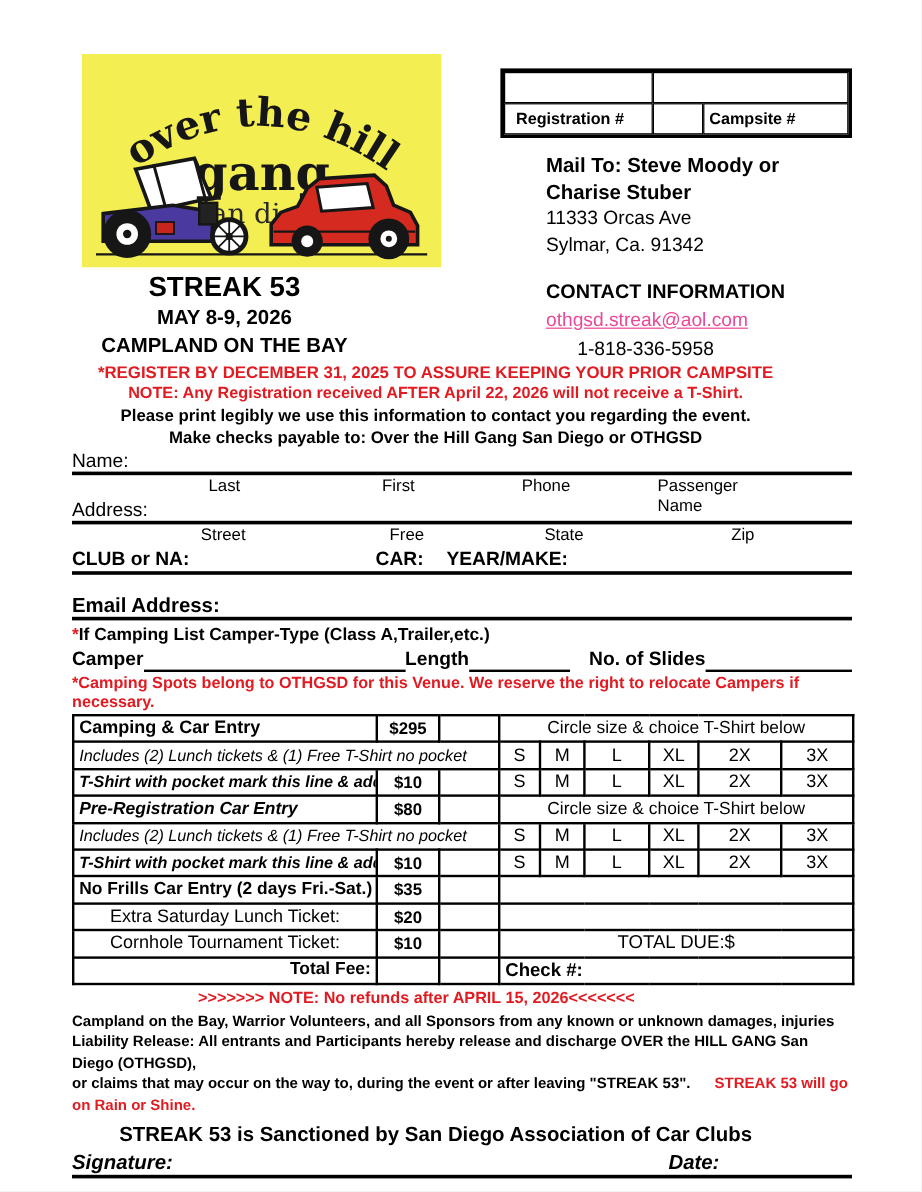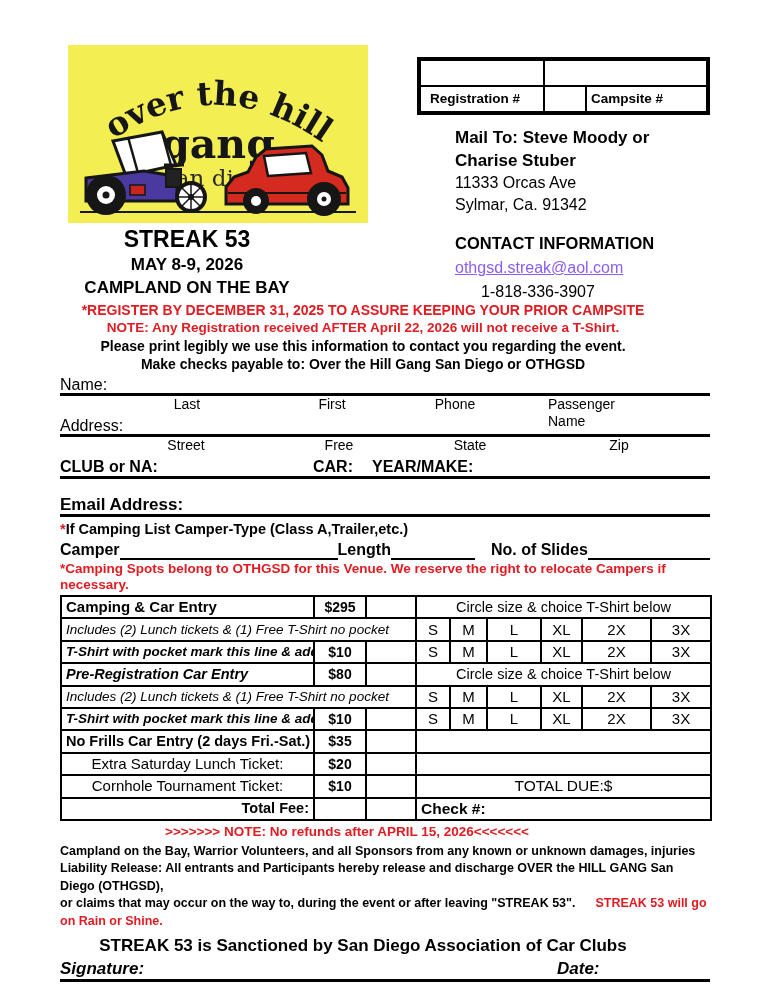--- a/index.html
+++ b/index.html
@@ -21,21 +21,21 @@
   .regbox .r1c2 { flex:1; }
   .regbox .r2c1 { width:124px; padding-left:9px; }
   .regbox .r2c2 { width:42px; }
   .regbox .r2c3 { flex:1; padding-left:4px; }
 
   .mailto { position:absolute; left:455px; top:126px; width:260px; }
   .mailto .b17 { font-size:17px; font-weight:bold; line-height:23px; }
   .mailto .r16 { font-size:16px; line-height:22px; }
   .contact-head { margin-top:16px; font-size:16.5px; font-weight:bold; line-height:22px; }
   .contact-email { margin-top:3px; font-size:16px; line-height:22px; }
-  .contact-email a, .contact-email span.link { color:#8b5cf6; text-decoration:underline; cursor:pointer; }
+  .contact-email a, .contact-email span.link { color:#ec4899; text-decoration:underline; cursor:pointer; }
   .contact-phone { margin-top:2px; font-size:16px; line-height:22px; padding-left:26px; }
 
   
   .notices { position:absolute; left:0; top:301px; width:726px; text-align:center; }
   .red { color:#e11b22; }
   .n1 { font-size:14px; font-weight:bold; line-height:18px; }
   .n2 { font-size:13.5px; font-weight:bold; line-height:18px; }
   .n3, .n4 { font-size:14px; font-weight:bold; line-height:18px; }
 
   
@@ -148,21 +148,21 @@
     </div>
   </div>
 
   <div class="mailto">
     <div class="b17">Mail To: Steve Moody or</div>
     <div class="b17">Charise Stuber</div>
     <div class="r16">11333 Orcas Ave</div>
     <div class="r16">Sylmar, Ca. 91342</div>
     <div class="contact-head">CONTACT INFORMATION</div>
     <div class="contact-email"><span class="link">othgsd.streak@aol.com</span></div>
-    <div class="contact-phone">1-818-336-3907</div>
+    <div class="contact-phone">1-818-336-5958</div>
   </div>
 
   <div class="notices">
     <div class="n1 red">*REGISTER BY DECEMBER 31, 2025 TO ASSURE KEEPING YOUR PRIOR CAMPSITE</div>
     <div class="n2 red">NOTE: Any Registration received AFTER April 22, 2026 will not receive a T-Shirt.</div>
     <div class="n3">Please print legibly we use this information to contact you regarding the event.</div>
     <div class="n4">Make checks payable to: Over the Hill Gang San Diego or OTHGSD</div>
   </div>
 
   <div class="form">

